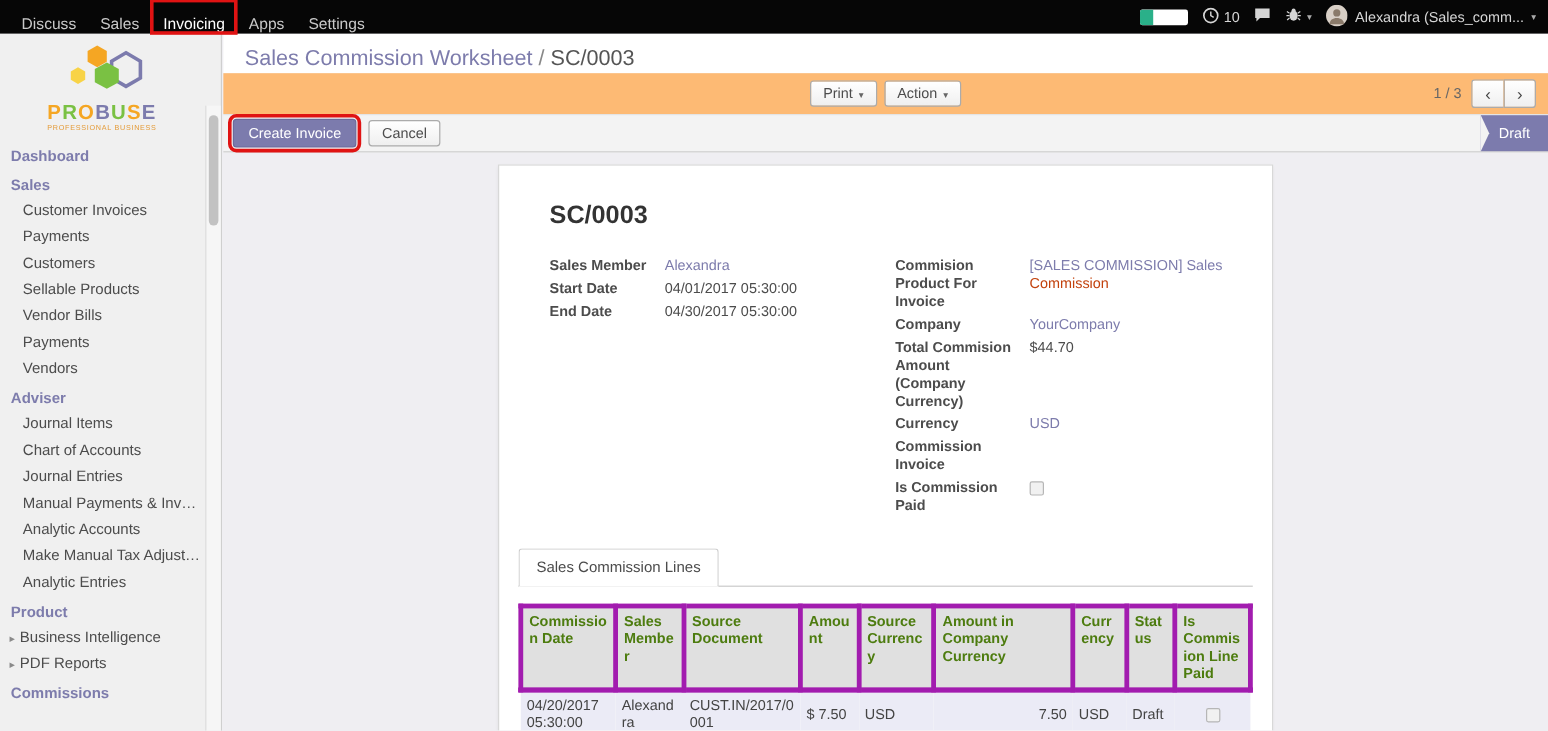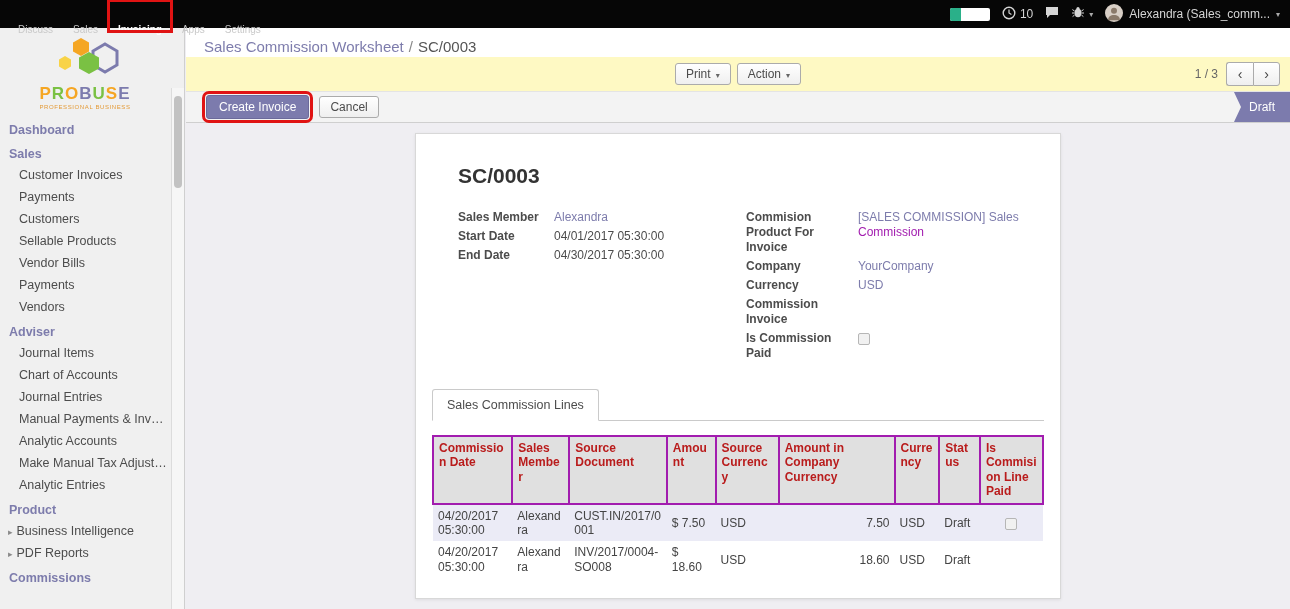--- a/index.html
+++ b/index.html
@@ -2,22 +2,22 @@
 <html><head>
 <meta charset="utf-8">
 <style>
 *{box-sizing:border-box;margin:0;padding:0}
 html,body{width:1290px;height:609px}
 body{font-family:"Liberation Sans",sans-serif;font-size:13px;color:#4c4c4c;background:#efeef2;overflow:hidden;position:relative}
 
 
 .topbar{position:absolute;top:0;left:0;right:0;height:28px;background:#060606;display:flex;align-items:stretch;z-index:20}
 .tb-menus{display:flex;align-items:stretch;padding-left:8px}
-.tb-menu{color:#c9c9c9;font-size:10px;line-height:28px;padding:16px 10px;cursor:pointer;white-space:nowrap}
-.tb-menu.active{color:#fff;font-weight:bold}
+.tb-menu{color:#c9c9c9;font-size:13px;line-height:28px;padding:6px 10px;cursor:pointer;white-space:nowrap}
+.tb-menu.active{color:#fff;font-weight:normal}
 .tb-menu.annotated{outline:3px solid #e01313;outline-offset:-2px}
 .systray{margin-left:auto;display:flex;align-items:center;gap:12px;padding-right:10px}
 .timer-pill{width:40px;height:13px;background:#fff;border-radius:2px;overflow:hidden;display:flex}
 .timer-fill{width:11px;height:100%;background:#2ab089}
 .tray-item{display:flex;align-items:center;gap:4px;color:#d5d5d5;font-size:12px;cursor:pointer}
 .user-menu{display:flex;align-items:center;gap:6px;color:#d5d5d5;font-size:12px;cursor:pointer;max-width:220px;white-space:nowrap}
 .caret{font-size:8px;color:#aaa}
 
 
 .sidebar{position:absolute;top:28px;left:0;width:185px;bottom:0;background:#f0f0f0;border-right:1px solid #cfcfcf}
@@ -26,60 +26,60 @@
 .logo-tagline{font-size:6px;color:#e49b38;letter-spacing:.6px;margin-top:2px}
 .sb-nav{padding:2px 14px 10px 0}
 .sb-heading{color:#7d7cac;font-weight:bold;font-size:12.5px;padding:7px 0 3px 9px;cursor:pointer}
 .sb-item{font-size:12.5px;color:#4c4c4c;padding:4px 2px 4px 19px;cursor:pointer;white-space:nowrap;overflow:hidden;text-overflow:ellipsis}
 .sb-arrow{color:#8a8a8a;font-size:9px;margin-right:4px;margin-left:-11px}
 .sb-scroll-track{position:absolute;top:60px;right:0;width:13px;bottom:0;background:#f6f6f6;border-left:1px solid #dcdcdc}
 .sb-thumb{position:absolute;top:8px;left:2px;width:8px;height:92px;background:#c2c2c2;border-radius:4px}
 
 
 .main{position:absolute;top:28px;left:186px;right:0;bottom:0;background:#efeef2;display:flex;flex-direction:column;overflow:hidden}
-.breadcrumb-bar{background:#fff;padding:10px 0 2px 18px;font-size:15px;flex:0 0 auto}
+.breadcrumb-bar{background:#fff;padding:10px 0 2px 18px;font-size:18px;flex:0 0 auto}
 .bc-parent{color:#7d7cac;cursor:pointer}
 .bc-sep{color:#888;margin:0 5px}
 .bc-current{color:#555}
-.controls-row{background:#fef9c3;position:relative;height:34px;display:flex;align-items:center;justify-content:center;flex:0 0 auto}
+.controls-row{background:#fdba74;position:relative;height:34px;display:flex;align-items:center;justify-content:center;flex:0 0 auto}
 .center-btns{display:flex;gap:6px}
 .btn{background:linear-gradient(#fff,#efefef);border:1px solid #ababab;border-radius:3px;font-size:12px;color:#4c4c4c;padding:3px 10px;cursor:pointer;font-family:inherit}
 .btn .caret{margin-left:5px;color:#666}
 .pager{position:absolute;right:10px;top:0;height:100%;display:flex;align-items:center;gap:8px;font-size:12px;color:#666}
 .pager-btns{display:flex}
 .pager-btns button{width:27px;height:24px;background:linear-gradient(#fff,#efefef);border:1px solid #ababab;font-size:14px;cursor:pointer;color:#444;font-family:inherit;line-height:1}
 .pager-btns button:first-child{border-radius:3px 0 0 3px;border-right:none}
 .pager-btns button:last-child{border-radius:0 3px 3px 0}
-.statusbar{height:32px;background:#f3f3f3;border-top:1px solid #e4e4e4;border-bottom:1px solid #cfcfcf;display:flex;align-items:center;padding-left:20px;flex:0 0 auto;position:relative}
+.statusbar{height:32px;background:#f3f3f3;border-top:1px solid #e4e4e4;border-bottom:1px solid #cfcfcf;display:flex;align-items:center;padding-left:8px;flex:0 0 auto;position:relative}
 .btn-primary{background:#7c7bad;border:1px solid #6b6a9b;color:#fff;border-radius:3px;font-size:12px;padding:4px 12px;cursor:pointer;font-family:inherit}
 .btn-primary.annotated{outline:3px solid #e01313;outline-offset:1px}
 .statusbar .btn{margin-left:10px}
 .status-badge{margin-left:auto;background:#7c7bad;color:#fff;font-size:12px;height:100%;display:flex;align-items:center;padding:0 15px;position:relative}
 .status-badge::before{content:"";position:absolute;left:0;top:0;border-top:15px solid transparent;border-bottom:15px solid transparent;border-left:7px solid #f3f3f3}
 
 .content{flex:1;overflow:hidden;padding:10px 0 20px}
 .sheet{width:646px;margin:0 auto;background:#fff;border:1px solid #d8d8d8;box-shadow:0 1px 3px rgba(0,0,0,.08);padding:26px 16px 16px;min-height:466px}
 .sheet h1{font-size:21px;color:#333;margin:4px 0 22px 26px;font-weight:bold}
 .field-groups{display:flex;margin:0 6px 0 26px}
 .fg-left{flex:0 0 288px}
 .fg-right{flex:1}
 .field-row{display:flex;align-items:flex-start;margin-bottom:4px;font-size:12px}
 .fg-left .f-label{flex:0 0 96px}
 .fg-right .f-label{flex:0 0 112px}
 .f-label{font-weight:bold;color:#4c4c4c;line-height:1.25;padding-right:6px}
 .f-value{color:#4c4c4c;line-height:1.25;min-height:14px}
 .f-value .link{color:#7d7cac;cursor:pointer}
-.f-value2{color:#a21caf}
+.f-value2{color:#c2410c}
 .cb{display:inline-block;width:12px;height:12px;border:1px solid #b6b6b6;background:#f1f1f1;border-radius:2px;vertical-align:middle}
 
 .tabs-row{margin-top:24px;border-bottom:1px solid #cacaca}
 .tab{display:inline-block;background:#fff;border:1px solid #cacaca;border-bottom:1px solid #fff;border-radius:3px 3px 0 0;padding:8px 14px;font-size:12.5px;margin-bottom:-1px;cursor:pointer;color:#4c4c4c}
 
 .lines-table{width:100%;border-collapse:collapse;margin-top:14px;font-size:12px;table-layout:fixed}
-.lines-table th{background:#e0e0e0;border:2px solid #a21caf;font-weight:bold;text-align:left;padding:4px 5px;color:#b91c1c;vertical-align:top;line-height:1.2;word-wrap:break-word}
+.lines-table th{background:#e0e0e0;border:4px solid #a21caf;font-weight:bold;text-align:left;padding:4px 5px;color:#4d7c0f;vertical-align:top;line-height:1.2;word-wrap:break-word}
 .lines-table td{padding:4px 5px;vertical-align:middle;line-height:1.2;word-wrap:break-word;color:#444}
 .lines-table tbody tr{cursor:pointer}
 tr.stripe{background:#ebebf6}
 td.right,th.right{text-align:right}
 td.center{text-align:center}
 </style>
 </head>
 <body>
 
 <div class="topbar">
@@ -221,20 +221,24 @@
             </div>
           </div>
         <div class="fg-right">
             <div class="field-row">
               <div class="f-label">Commision Product For Invoice</div>
               <div class="f-value"><span class="link">[SALES COMMISSION] Sales</span><div class="f-value2">Commission</div></div>
             </div>
             <div class="field-row">
               <div class="f-label">Company</div>
               <div class="f-value"><span class="link">YourCompany</span></div>
+            </div>
+            <div class="field-row">
+              <div class="f-label">Total Commision Amount (Company Currency)</div>
+              <div class="f-value"><span>$44.70</span></div>
             </div>
             <div class="field-row">
               <div class="f-label">Currency</div>
               <div class="f-value"><span class="link">USD</span></div>
             </div>
             <div class="field-row">
               <div class="f-label">Commission Invoice</div>
               <div class="f-value"><span></span></div>
             </div>
             <div class="field-row">

